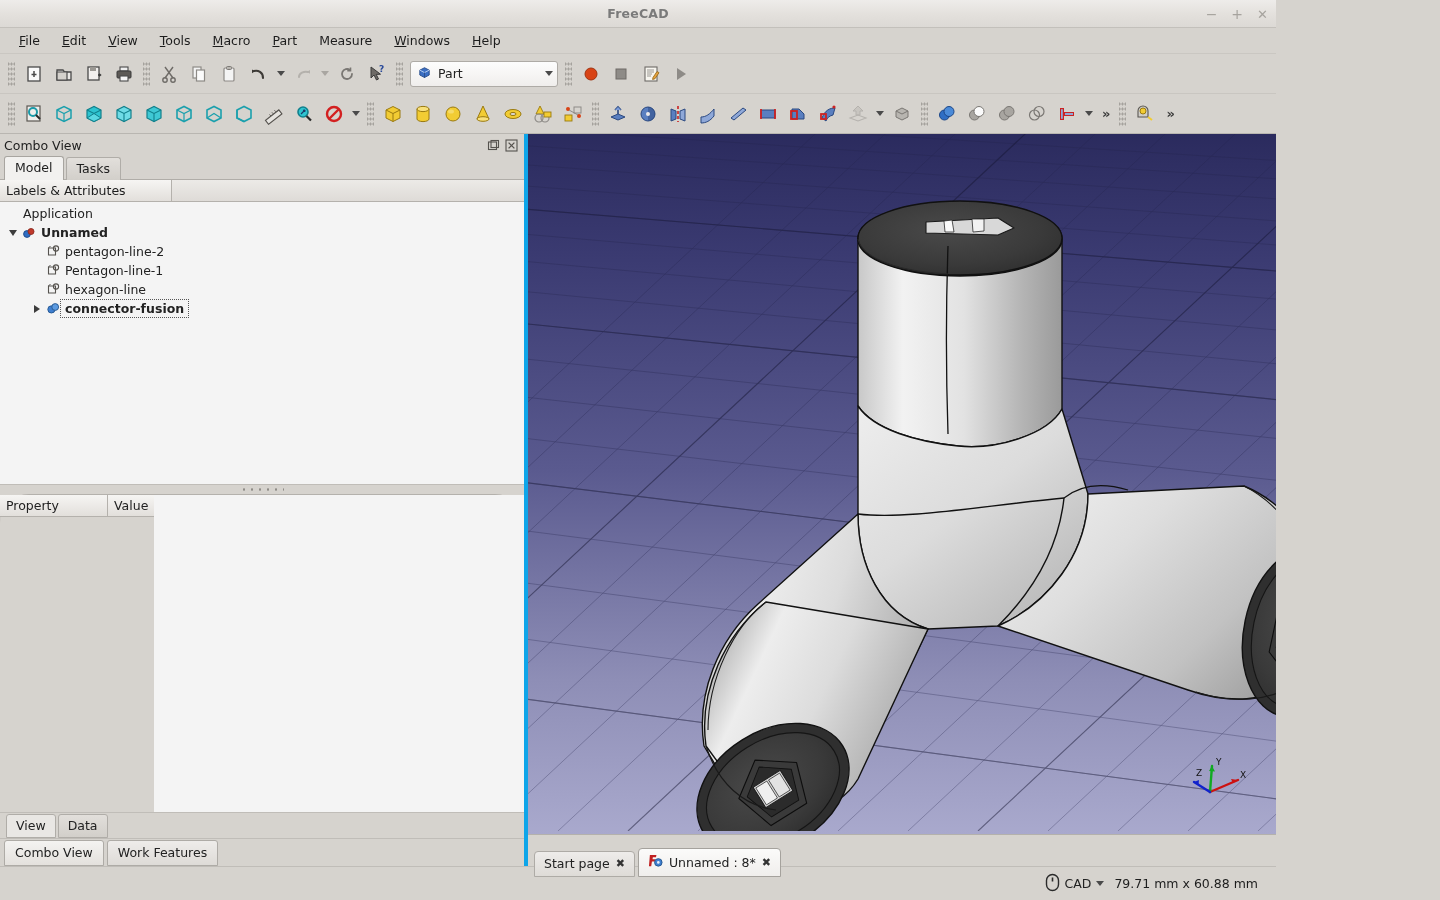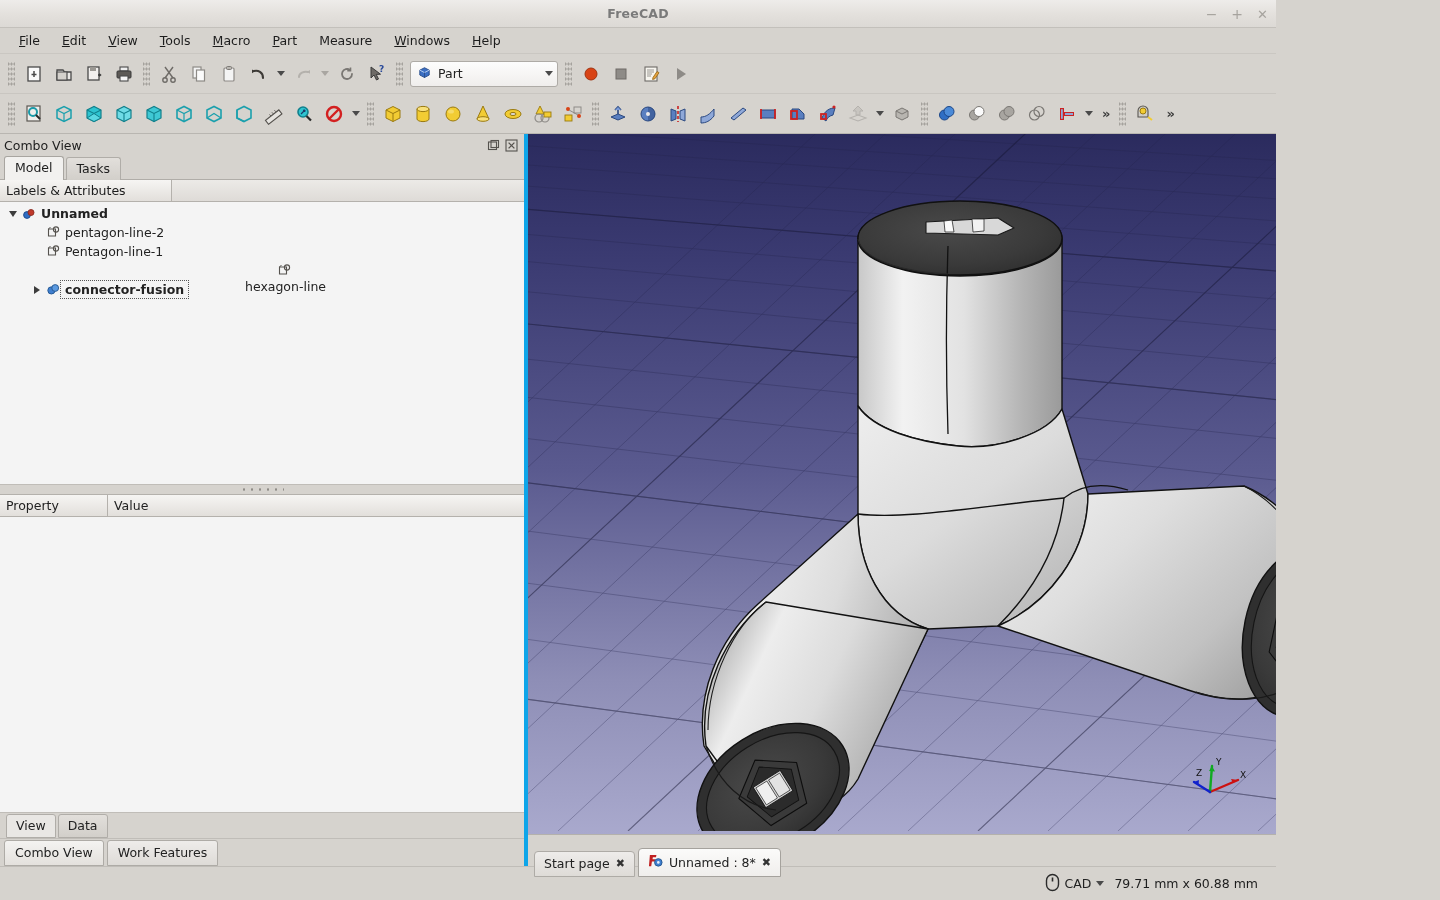--- a/index.html
+++ b/index.html
@@ -110,21 +110,21 @@
   .splitgrip {
     height:10px; flex:0 0 10px; display:flex; align-items:center; justify-content:center; background:#d6d3ce;
     border-top:1px solid #c0bdb8;
   }
   .splitgrip i {
     display:block; width:44px; height:3px;
     background-image:radial-gradient(circle,#8f8c87 1px, transparent 1.3px);
     background-size:8px 3px;
   }
 
-  .proptable { flex:0 0 318px; display:flex; flex-direction:column; border-top:1px solid #b4b1ac; }
+  .proptable { flex:0 0 318px; display:flex; flex-direction:row; border-top:1px solid #b4b1ac;border-radius:29px; }
   .prophdr { display:flex; height:22px; }
   .prophdr .col {
     display:flex; align-items:center; padding:0 6px; font-size:12.5px;
     background:linear-gradient(180deg,#f6f5f3,#e2dfdb); border-right:1px solid #b4b1ac; border-bottom:1px solid #b4b1ac;
   }
   .prophdr .c1 { width:108px; flex:0 0 108px; }
   .prophdr .c2 { flex:1; border-right:none; }
   .propbody { flex:1; background:#f4f4f4; }
 
   .subtabs { display:flex; align-items:flex-end; height:26px; padding-left:6px; background:#d6d3ce; border-top:1px solid #c0bdb8; }
@@ -597,20 +597,24 @@
         <div class="tab active">Model</div>
         <div class="tab">Tasks</div>
       </div>
 
       <div class="treehdr">
         <div class="col" style="width:172px;flex:0 0 172px;">Labels &amp; Attributes</div>
         <div class="col grow"></div>
       </div>
 
       <div class="treebody">
+        <div class="trow">
+          <span class="tw"></span>
+          <span class="tlabel">Application</span>
+        </div>
         <div class="trow bold" style="">
           <span class="tw">
               <i class="twarrow-d"></i>
             </span>
           <span class="ticon">
             <svg width="14" height="14" viewBox="0 0 14 14">
               <circle cx="5" cy="8" r="3.4" fill="#2f6ec4" stroke="#1d4788" stroke-width=".9"></circle>
               <circle cx="9" cy="5.5" r="3" fill="#c0392b" stroke="#8a2a20" stroke-width=".9"></circle>
             </svg>
           </span>
@@ -629,21 +633,21 @@
         <div class="trow" style="padding-left:44px;">
           <span class="ticon">
             <svg width="15" height="15" viewBox="0 0 15 15">
               <path d="M2.5 4h7v7h-7z" fill="none" stroke="#55524e" stroke-width="1.1"></path>
               <circle cx="10" cy="4.5" r="2.6" fill="none" stroke="#55524e" stroke-width="1.1"></circle>
               <path d="M2.5 4l2-2" stroke="#55524e" stroke-width="1"></path>
             </svg>
           </span>
           <span class="tlabel">Pentagon-line-1</span>
         </div>
-        <div class="trow" style="padding-left:44px;flex-direction:column;">
+        <div class="trow" style="padding-left:44px;">
           <span class="ticon">
             <svg width="15" height="15" viewBox="0 0 15 15">
               <path d="M2.5 4h7v7h-7z" fill="none" stroke="#55524e" stroke-width="1.1"></path>
               <circle cx="10" cy="4.5" r="2.6" fill="none" stroke="#55524e" stroke-width="1.1"></circle>
               <path d="M2.5 4l2-2" stroke="#55524e" stroke-width="1"></path>
             </svg>
           </span>
           <span class="tlabel">hexagon-line</span>
         </div>
         <div class="trow bold" style="padding-left:30px;">

